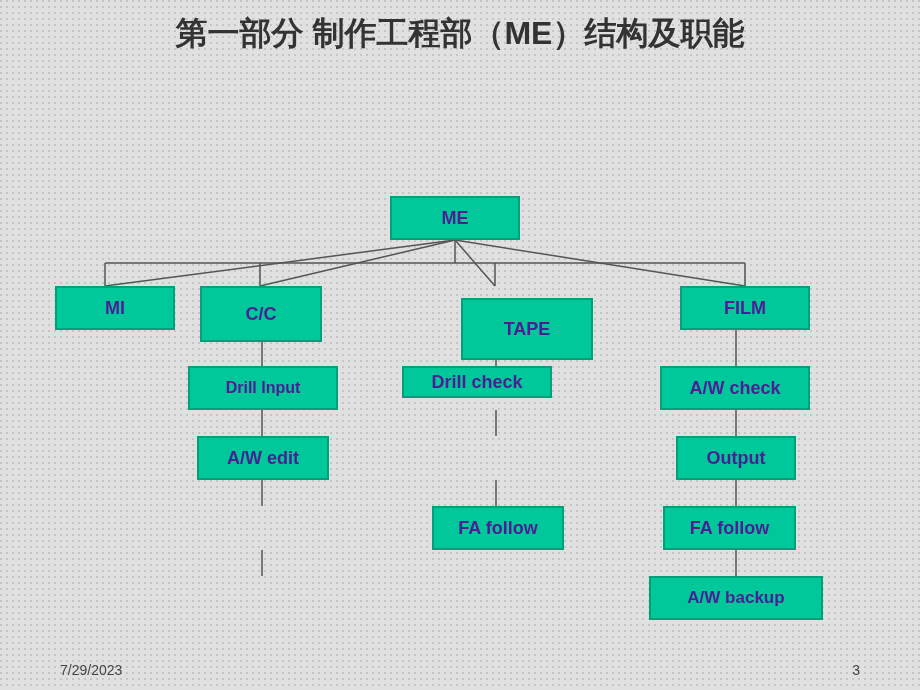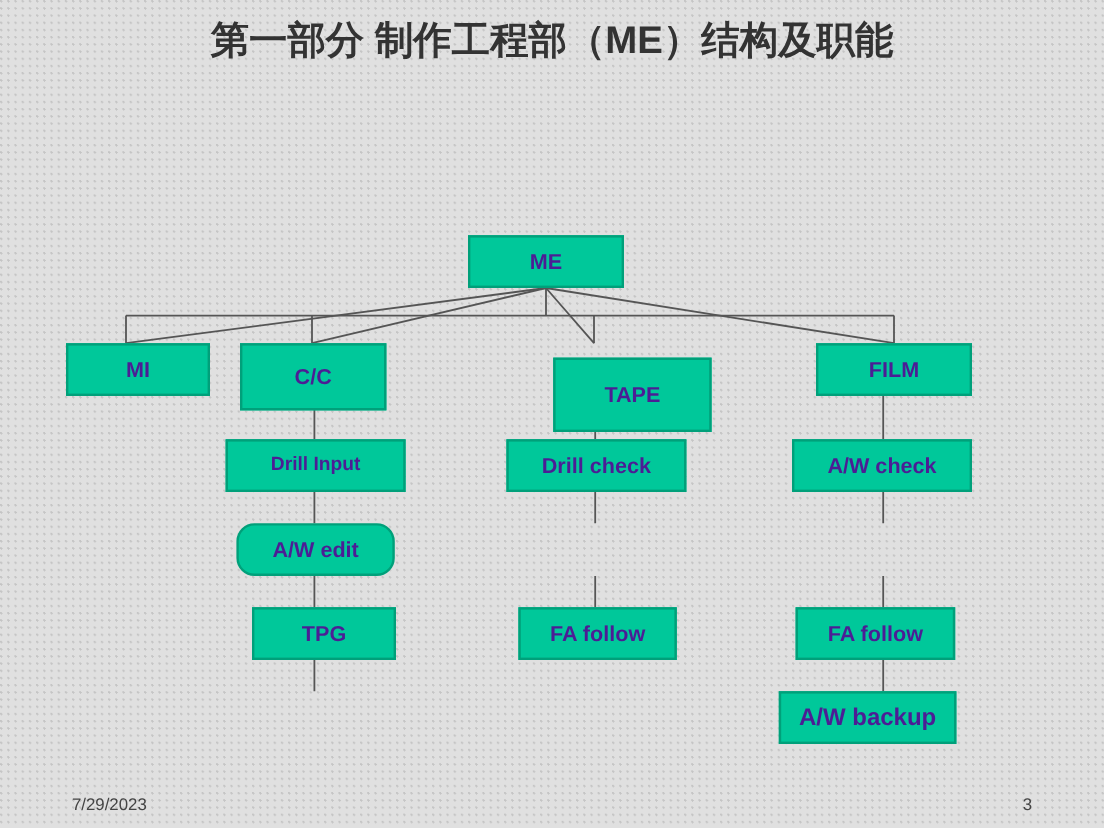--- a/index.html
+++ b/index.html
@@ -131,35 +131,35 @@
     <div class="node" style="left:55px; top:220px; width:100px; height:44px;">MI</div>
 
     <div class="node" style="left:200px; top:220px; width:122px; height:56px;">C/C</div>
 
     <div class="node" style="left:430px; top:232px; width:132px; height:62px;margin-left:31px;">TAPE</div>
 
     <div class="node" style="left:680px; top:220px; width:130px; height:44px;">FILM</div>
 
     <div class="node" style="left:188px; top:300px; width:150px; height:44px; font-size:16px;">Drill  Input</div>
 
-    <div class="node" style="left:197px; top:370px; width:132px; height:44px;border-radius:15px;">A/W edit</div>
-
-    <div class="node" style="left:210px; top:440px; width:108px; height:44px;">TPG</div>
+    <div class="node" style="left:197px; top:370px; width:132px; height:44px;">A/W edit</div>
 
 
-    <div class="node" style="left:422px; top:300px; width:150px; height:44px;">Drill   check</div>
+
+    <div class="node" style="left:402px; top:300px; width:150px; height:32px;">Drill   check</div>
 
 
     <div class="node" style="left:432px; top:440px; width:132px; height:44px;">FA follow</div>
 
     <div class="node" style="left:660px; top:300px; width:150px; height:44px;">A/W check</div>
 
+    <div class="node" style="left:676px; top:370px; width:120px; height:44px;">Output</div>
 
     <div class="node" style="left:663px; top:440px; width:133px; height:44px;">FA follow</div>
 
-    <div class="node" style="left:649px; top:510px; width:148px; height:44px; font-size:20px;">A/W backup</div>
+    <div class="node" style="left:649px; top:510px; width:174px; height:44px; font-size:17px;">A/W backup</div>
 
   </div>
 
   <div class="footer-date">7/29/2023</div>
   <div class="footer-page">3</div>
 
 </div>
 
 </body></html>

